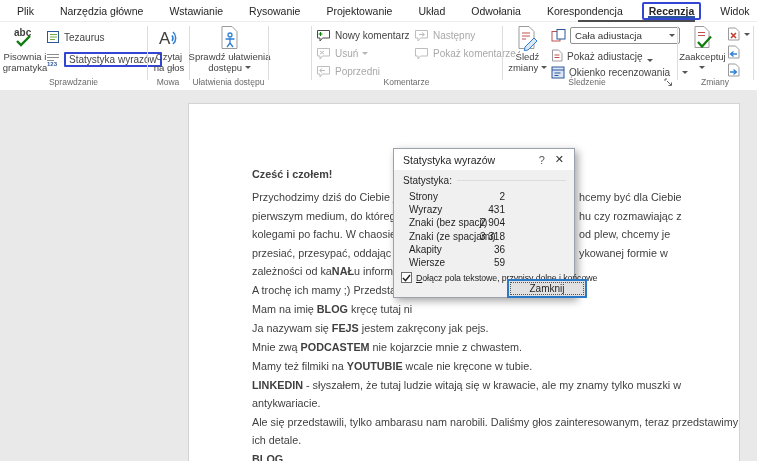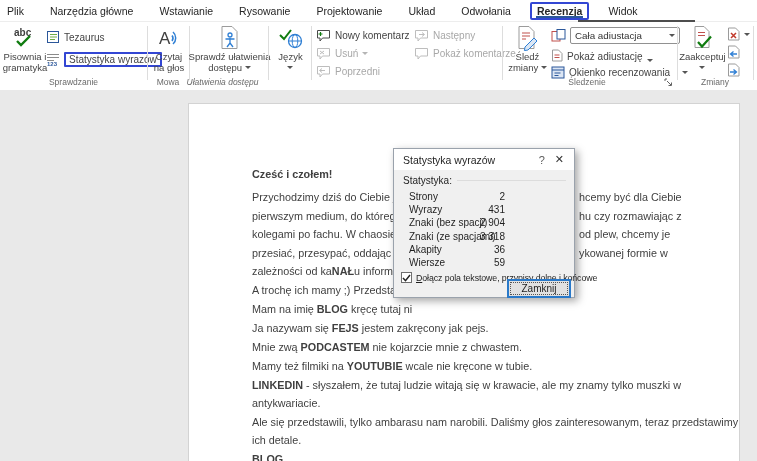--- a/index.html
+++ b/index.html
@@ -1,21 +1,21 @@
 <!DOCTYPE html>
 <html lang="pl" style="--annot: #3346d3;"><head>
 <meta charset="utf-8">
 <style>
   html,body{margin:0;padding:0;background:#fff;}
   #app{position:relative;width:757px;height:461px;overflow:hidden;
        font-family:"Liberation Sans","DejaVu Sans",sans-serif;color:#444;
        background:#fff;}
   
   #tabbar{position:absolute;left:0;top:0;width:757px;height:22px;display:flex;
-          align-items:center;gap:12px;box-sizing:border-box;
+          align-items:center;gap:12px;padding-left:10px;box-sizing:border-box;
           background:#fff;font-size:10.5px;color:#262626;border-bottom:1px solid #ededed;}
   .tab{padding:1px 5px;border:2px solid transparent;border-radius:2px;white-space:nowrap;
        position:relative;cursor:default;}
   .tab.active{border-color:var(--annot,#3346d3);font-weight:bold;}
   .tab.active::after{content:"";position:absolute;left:4px;right:4px;bottom:0;height:2px;
        background:#2b579a;}
   #win-divider{position:absolute;left:578px;top:20px;width:117px;height:2px;background:#4d4d4d;}
   
   #ribbon{position:absolute;left:0;top:22px;width:669px;height:68px;background:#fff;
           border-bottom:1px solid #cfcfcf;font-size:10px;}
@@ -52,40 +52,41 @@
   #dlg-body{position:absolute;left:0;top:21px;right:0;bottom:0;font-size:10px;color:#1f1f1f;}
   #sect{position:absolute;left:9px;right:8px;top:5px;display:flex;align-items:center;gap:5px;justify-content:flex-end;}
   #sect .sect-line{flex:1;height:1px;background:#dcdcdc;}
   #stats{position:absolute;left:9px;right:8px;top:20px;}
   .stat-row{position:relative;height:13.2px;line-height:13.2px;padding-left:6px;}
   .stat-row .sv{position:absolute;left:0;top:0;width:102px;text-align:right;}
   #chk-row{position:absolute;left:7px;top:102px;display:flex;align-items:center;gap:4px;
            font-size:8.8px;letter-spacing:-0.1px;color:#1f1f1f;white-space:nowrap;cursor:default;justify-content:flex-end;}
   #chk-box{width:11px;height:11px;background:#fff;border:1px solid #6e6e6e;box-sizing:border-box;
            display:flex;align-items:center;justify-content:center;flex:none;}
-  #btn-close{position:absolute;left:113px;top:109px;width:64px;height:19px;background:#e1e1e1;
+  #btn-close{position:absolute;left:113px;top:109px;width:80px;height:19px;background:#e1e1e1;
              border:2px solid #2979c9;font-size:10px;color:#1f1f1f;font-family:inherit;
              display:flex;align-items:center;justify-content:center;box-sizing:border-box;
              outline:1px dotted #555;outline-offset:-4px;cursor:default;}
   svg{display:block;}
   svg text{font-family:"Liberation Sans",sans-serif;}
 </style>
 </head>
 <body>
 
 <div id="app">
 
   <div id="tabbar">
       <div class="tab"><span>Plik</span></div>
       <div class="tab"><span>Narzędzia główne</span></div>
       <div class="tab"><span>Wstawianie</span></div>
       <div class="tab"><span>Rysowanie</span></div>
       <div class="tab"><span>Projektowanie</span></div>
       <div class="tab"><span>Układ</span></div>
       <div class="tab"><span>Odwołania</span></div>
+      <div class="tab"><span>Korespondencja</span></div>
       <div class="tab active"><span>Recenzja</span></div>
       <div class="tab"><span>Widok</span></div>
     </div>
   <div id="win-divider"></div>
 
   <div id="ribbon">
 
     <div class="bigbtn" style="left:2px;width:46px;">
       <div class="bic">
         <svg width="28" height="24" viewBox="0 0 28 24">
@@ -140,37 +141,23 @@
           <path d="M3 1.5 h10 l5 5 v17 h-15 z" fill="#fff" stroke="#9b9b9b"></path>
           <circle cx="11" cy="10" r="2" fill="none" stroke="#2f7fd4" stroke-width="1.3"></circle>
           <path d="M6.5 14 h9 M11 13 v5 M11 18 l-3 4 M11 18 l3 4" stroke="#2f7fd4" stroke-width="1.3" fill="none"></path>
         </svg>
       </div>
       <div class="bl">
         <span>Sprawdź ułatwienia</span><br>
         <span>dostępu</span> <span class="chev"></span>
       </div>
     </div>
-    <div class="glabel" style="left:183px;width:79px;font-style:italic;">Ułatwienia dostępu</div>
+    <div class="glabel" style="left:189px;width:79px;">Ułatwienia dostępu</div>
     <div class="vsep" style="left:268px;"></div>
 
-    <div class="bigbtn" style="left:270px;width:41px;">
-      <div class="bic">
-        <svg width="26" height="24" viewBox="0 0 26 24">
-          <path d="M2 9 l4 4 l7 -9" stroke="#107c10" stroke-width="2" fill="none"></path>
-          <circle cx="17" cy="15" r="6.5" fill="#fff" stroke="#2f7fd4" stroke-width="1.3"></circle>
-          <ellipse cx="17" cy="15" rx="2.8" ry="6.5" fill="none" stroke="#2f7fd4" stroke-width="1"></ellipse>
-          <path d="M10.8 15 h12.4" stroke="#2f7fd4" stroke-width="1"></path>
-        </svg>
-      </div>
-      <div class="bl">
-        <span>Język</span><br>
-        <span class="chev"></span>
-      </div>
-    </div>
     <div class="vsep" style="left:311px;"></div>
 
     <div class="rowbtn" style="left:316px;top:5px;">
       <span>
         <svg width="15" height="13" viewBox="0 0 15 13">
           <path d="M1.5 1.5 h12 v7.5 h-7 l-2.5 3 v-3 h-2.5 z" fill="#fff" stroke="#4a4a4a"></path>
           <path d="M4.5 3 v4 M2.5 5 h4" stroke="#107c10" stroke-width="1.2"></path>
         </svg>
       </span>
       <span>Nowy komentarz</span>
@@ -204,20 +191,21 @@
       <span>Następny</span>
     </div>
     <div class="rowbtn disabled" style="left:414px;top:23px;">
       <span>
         <svg width="15" height="13" viewBox="0 0 15 13">
           <path d="M1.5 1.5 h12 v7.5 h-7 l-2.5 3 v-3 h-2.5 z" fill="#fff" stroke="#bdbdbd"></path>
         </svg>
       </span>
       <span>Pokaż komentarze</span>
     </div>
+    <div class="glabel" style="left:311px;width:191px;">Komentarze</div>
     <div class="vsep" style="left:502px;"></div>
 
     <div class="bigbtn" style="left:505px;width:45px;">
       <div class="bic">
         <svg width="24" height="26" viewBox="0 0 24 26">
           <path d="M3 1.5 h10 l5 5 v17 h-15 z" fill="#fff" stroke="#9b9b9b"></path>
           <path d="M6 8 h8 M6 11 h8 M6 14 h4" stroke="#c0504d" stroke-width="1.2"></path>
           <path d="M9 22 l9 -9 l3 3 l-9 9 l-3.6 .6 z" fill="#dbe7f5" stroke="#2f7fd4" stroke-width="1"></path>
         </svg>
       </div>

